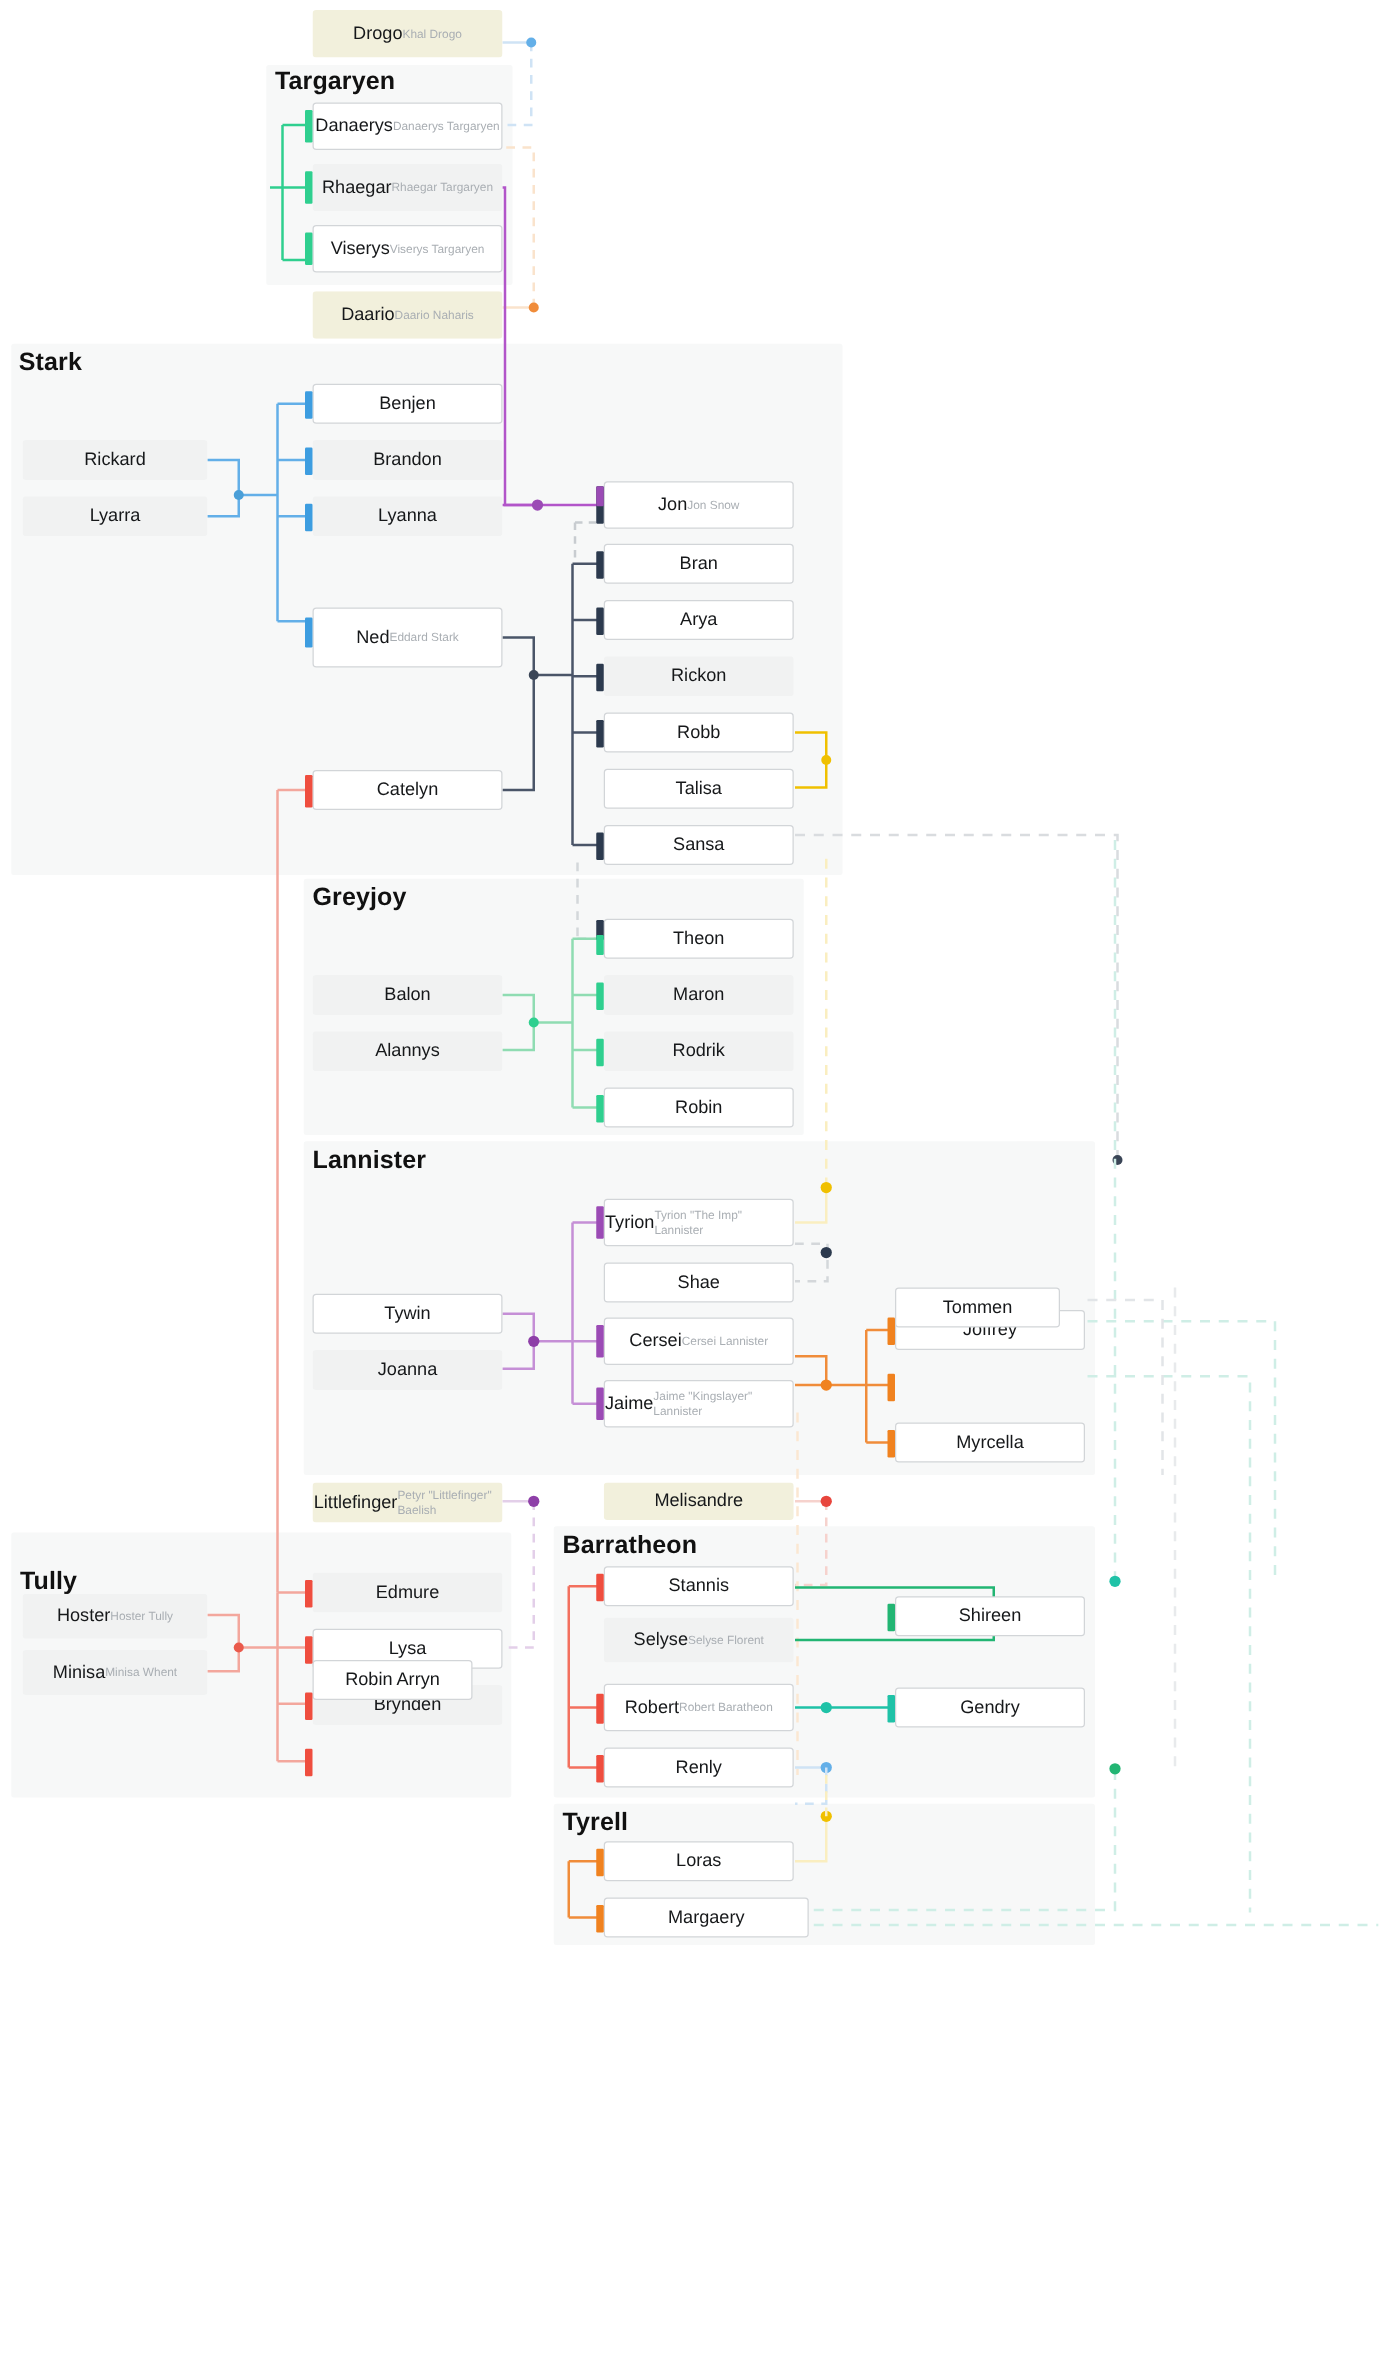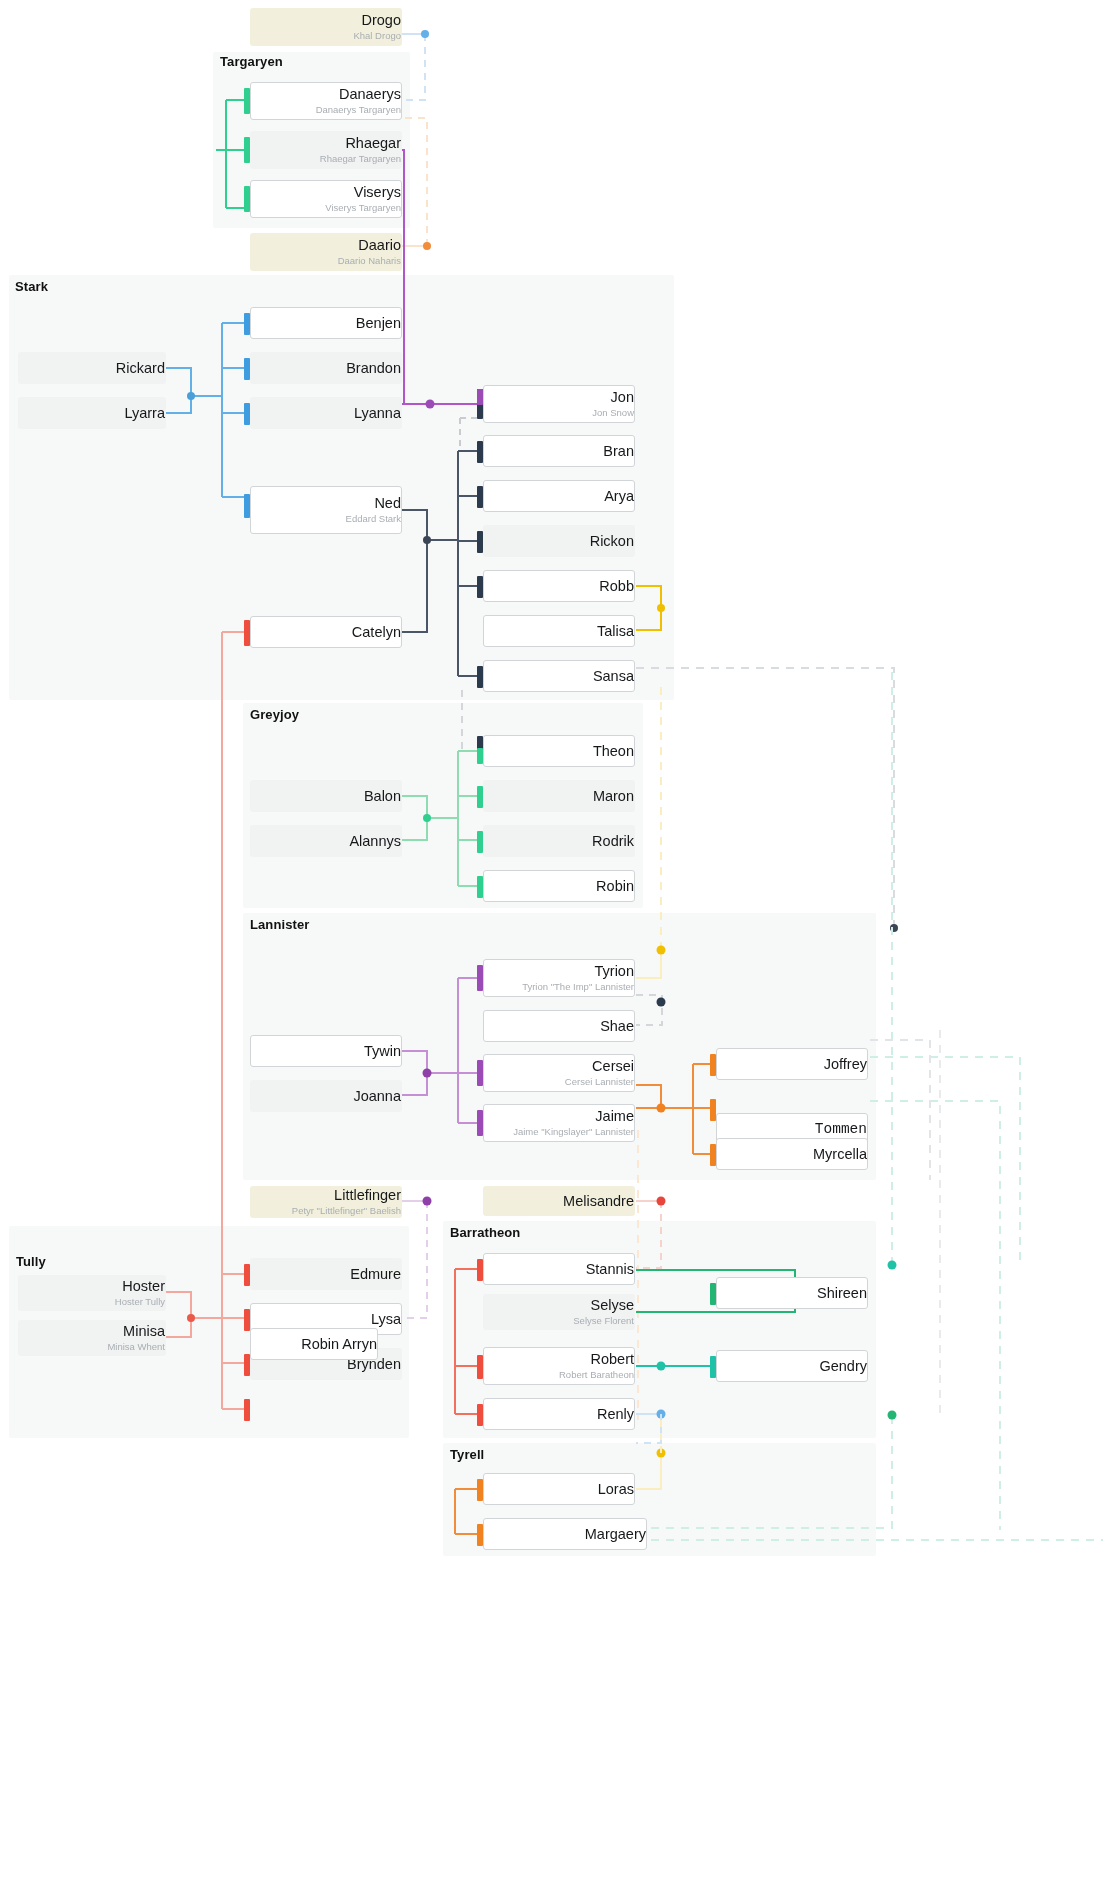--- a/index.html
+++ b/index.html
@@ -1,21 +1,21 @@
 <!DOCTYPE html>
 <html><head>
 <meta charset="utf-8">
 <style>
   html,body{margin:0;padding:0;background:#ffffff;}
   body{font-family:"Liberation Sans", sans-serif;}
   #stage{position:relative;width:1103px;height:1888px;overflow:hidden;background:#fff;}
   svg#wires{position:absolute;left:0;top:0;width:1103px;height:1888px;pointer-events:none;}
   .house{position:absolute;background:#f7f8f8;border-radius:2px;}
-  .house-title{position:absolute;font-size:13px;font-weight:bold;color:#111;letter-spacing:.1px;}
-  .node{position:absolute;box-sizing:border-box;display:flex;flex-direction:column;align-items:flex-end;justify-content:center;border-radius:3px;padding-left:16px;}
+  .house-title{position:absolute;font-size:20px;font-weight:bold;color:#111;letter-spacing:.1px;}
+  .node{position:absolute;box-sizing:border-box;display:flex;flex-direction:row;align-items:center;justify-content:center;border-radius:3px;}
   .node .nm{font-size:14.5px;color:#16181a;line-height:1.12;}
   .node .sub{font-size:9.5px;color:#a9aeb3;line-height:1.25;margin-top:2px;}
   .node.boxed{background:#ffffff;border:1px solid #d2d5d8;}
   .node.plain{background:#f1f2f2;border:1px solid transparent;}
   .node.tan{background:#f2f0dc;border:1px solid transparent;}
   .stub{position:absolute;width:6px;border-radius:1px;}
 </style>
 </head>
 <body>
 
@@ -325,21 +325,21 @@
     <div class="nm">Jaime</div>
     <div class="sub">Jaime "Kingslayer" Lannister</div>
   </div>
   <div class="stub" style="left:477px;top:965px;height:26px;background:#9b4bb5;"></div>
   <div class="stub" style="left:477px;top:1060px;height:26px;background:#9b4bb5;"></div>
   <div class="stub" style="left:477px;top:1110px;height:26px;background:#9b4bb5;"></div>
 
   <div class="node boxed" style="left:716px;top:1048px;width:152px;height:32px;">
     <div class="nm">Joffrey</div>
   </div>
-  <div class="node boxed" style="left:716px;top:1113px;width:152px;height:32px;font-family:Liberation Mono, monospace;">
+  <div class="node boxed" style="left:716px;top:1030px;width:132px;height:32px;">
     <div class="nm">Tommen</div>
   </div>
   <div class="node boxed" style="left:716px;top:1138px;width:152px;height:32px;">
     <div class="nm">Myrcella</div>
   </div>
   <div class="stub" style="left:710px;top:1054px;height:22px;background:#f0821f;"></div>
   <div class="stub" style="left:710px;top:1099px;height:22px;background:#f0821f;"></div>
   <div class="stub" style="left:710px;top:1144px;height:22px;background:#f0821f;"></div>
 
   <div class="node tan" style="left:250px;top:1186px;width:152px;height:32px;">

